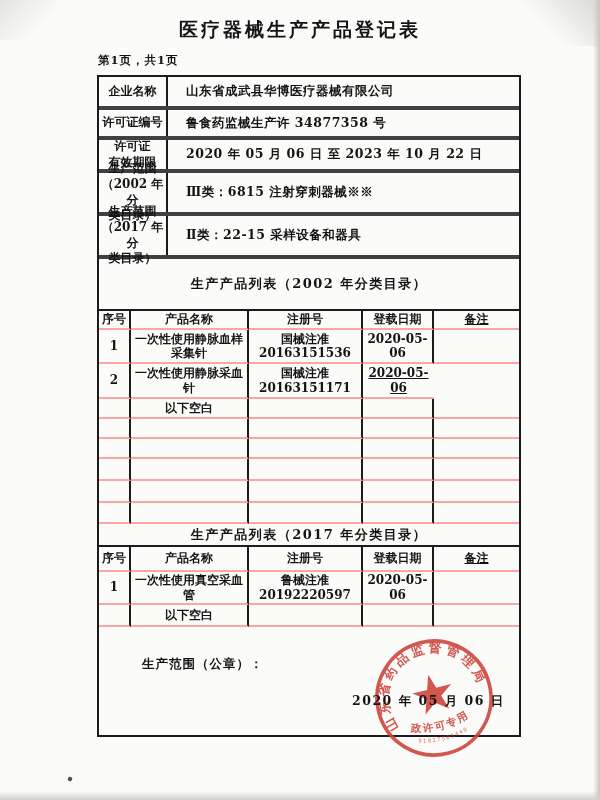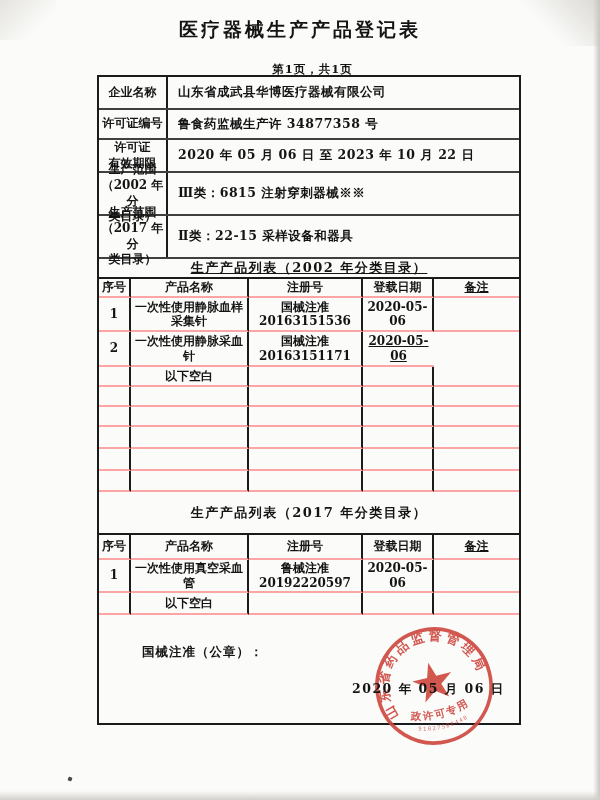--- a/index.html
+++ b/index.html
@@ -15,38 +15,38 @@
   .edge-bottom{position:absolute;bottom:0;left:0;width:100%;height:9px;
     background:linear-gradient(to top,#d2d0cb,rgba(210,208,203,0));}
   .corner-tr{position:absolute;top:0;right:0;width:80px;height:46px;
     background:linear-gradient(225deg,rgba(190,188,183,.55),rgba(190,188,183,0) 65%);}
   .corner-tl{position:absolute;top:0;left:0;width:56px;height:40px;
     background:linear-gradient(135deg,rgba(205,203,198,.5),rgba(205,203,198,0) 70%);}
   .speck{position:absolute;left:68px;top:777px;width:4px;height:4px;background:#4a4a48;border-radius:1px;transform:rotate(20deg);}
 
   .title{position:absolute;top:17px;left:0;width:600px;text-align:center;
     font-size:19px;font-weight:bold;letter-spacing:3px;}
-  .page-info{position:absolute;top:62px;left:98px;width:429px;text-align:center;
+  .page-info{position:absolute;top:53px;left:98px;width:429px;text-align:left;
     font-size:11.5px;font-weight:bold;letter-spacing:1px;}
 
   .form{position:absolute;left:97px;top:75px;width:420px;
     border:2px solid #1b1b1b;background:transparent;}
   .form *{box-sizing:border-box;}
 
-  .irow{display:flex;border-bottom:2px solid #404040;}
+  .irow{display:flex;border-bottom:4px solid #404040;gap:8px;}
   .ilabel{width:69px;border-right:2px solid #1b1b1b;
     display:flex;align-items:center;justify-content:center;text-align:center;
     font-weight:bold;font-size:12px;line-height:1.3;white-space:pre-line;padding:1px;}
   .ivalue{flex:1;display:flex;align-items:center;padding-left:10px;
     font-weight:bold;font-size:12.5px;letter-spacing:.5px;border-radius:12px;}
 
   .section-title{display:flex;align-items:center;justify-content:center;
     font-weight:bold;font-size:13px;letter-spacing:1.5px;border-bottom:2px solid #1b1b1b;}
-  .st1{height:20px;text-decoration:underline;}
-  .st2{height:43px;}
+  .st1{height:52px;}
+  .st2{height:23px;}
 
   .prow{display:grid;grid-template-columns:32px 118px 114px 71px 85px;}
   .pc{border-right:2px solid #1b1b1b;border-bottom:2px solid #fca5a5;
     display:flex;align-items:center;justify-content:center;text-align:center;
     font-weight:bold;font-size:12px;line-height:1.2;white-space:pre-line;
     overflow:hidden;padding:0 2px;}
   .pc:last-child{border-right:none;text-decoration:underline;}
   .phead .pc{font-size:12px;}
 
   .footer{position:relative;height:108px;}
@@ -182,21 +182,21 @@
   </div>
   <div class="prow" style="height:22px">
     <div class="pc"></div>
     <div class="pc">以下空白</div>
     <div class="pc"></div>
     <div class="pc"></div>
     <div class="pc"></div>
   </div>
 
   <div class="footer">
-    <div class="issuer">国械注准（公章）：</div>
+    <div class="issuer">生产范围（公章）：</div>
     <div class="issue-date">2020 年 05 月 06 日</div>
 
     <svg class="seal" viewBox="0 0 126 126">
       <defs>
         <path id="arcTop" d="M 23.2,86 A 46,46 0 1 1 102.8,86" fill="none"></path>
         <path id="arcType" d="M 28,88 Q 63,102 98,88" fill="none"></path>
         <path id="arcCode" d="M 28,99 Q 63,114 98,99" fill="none"></path>
       </defs>
       <g transform="rotate(-14 63 63)">
         <circle cx="63" cy="63" r="57" fill="none" stroke-width="3.6" stroke="#cd463d"></circle>

